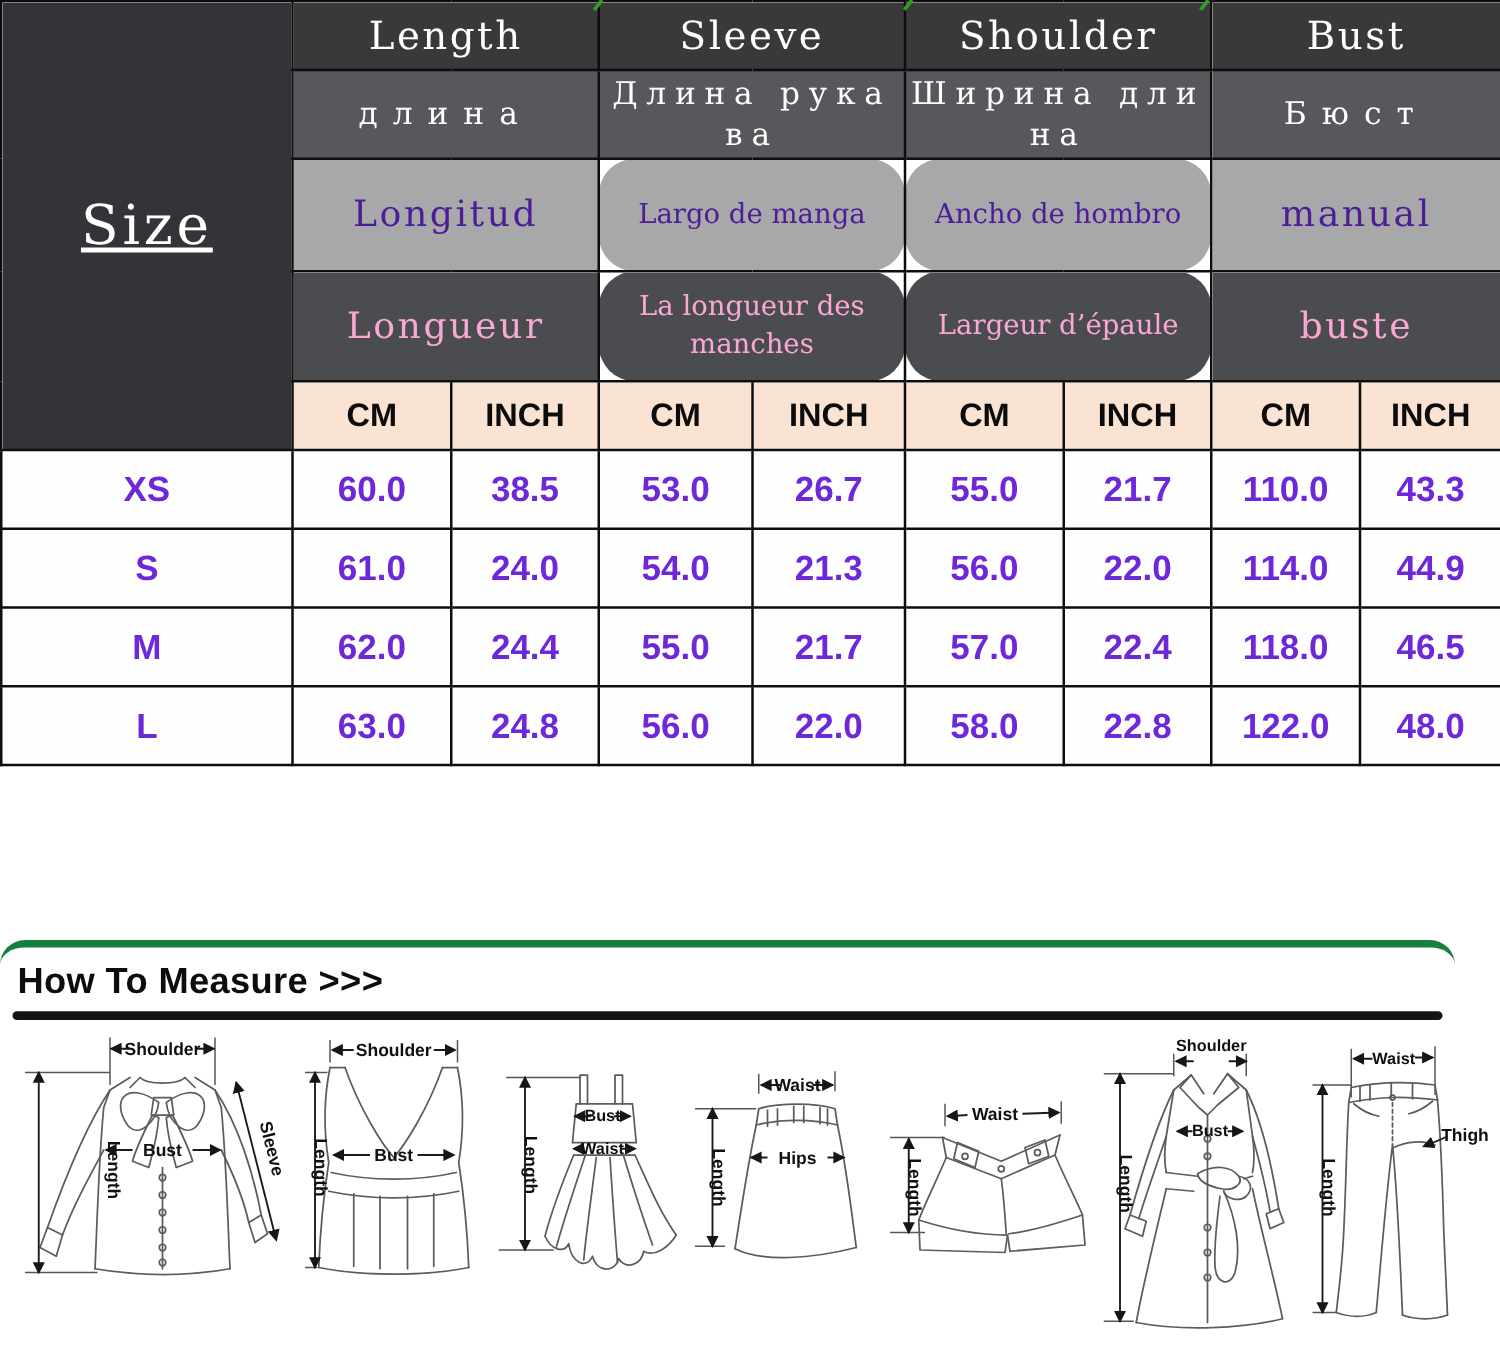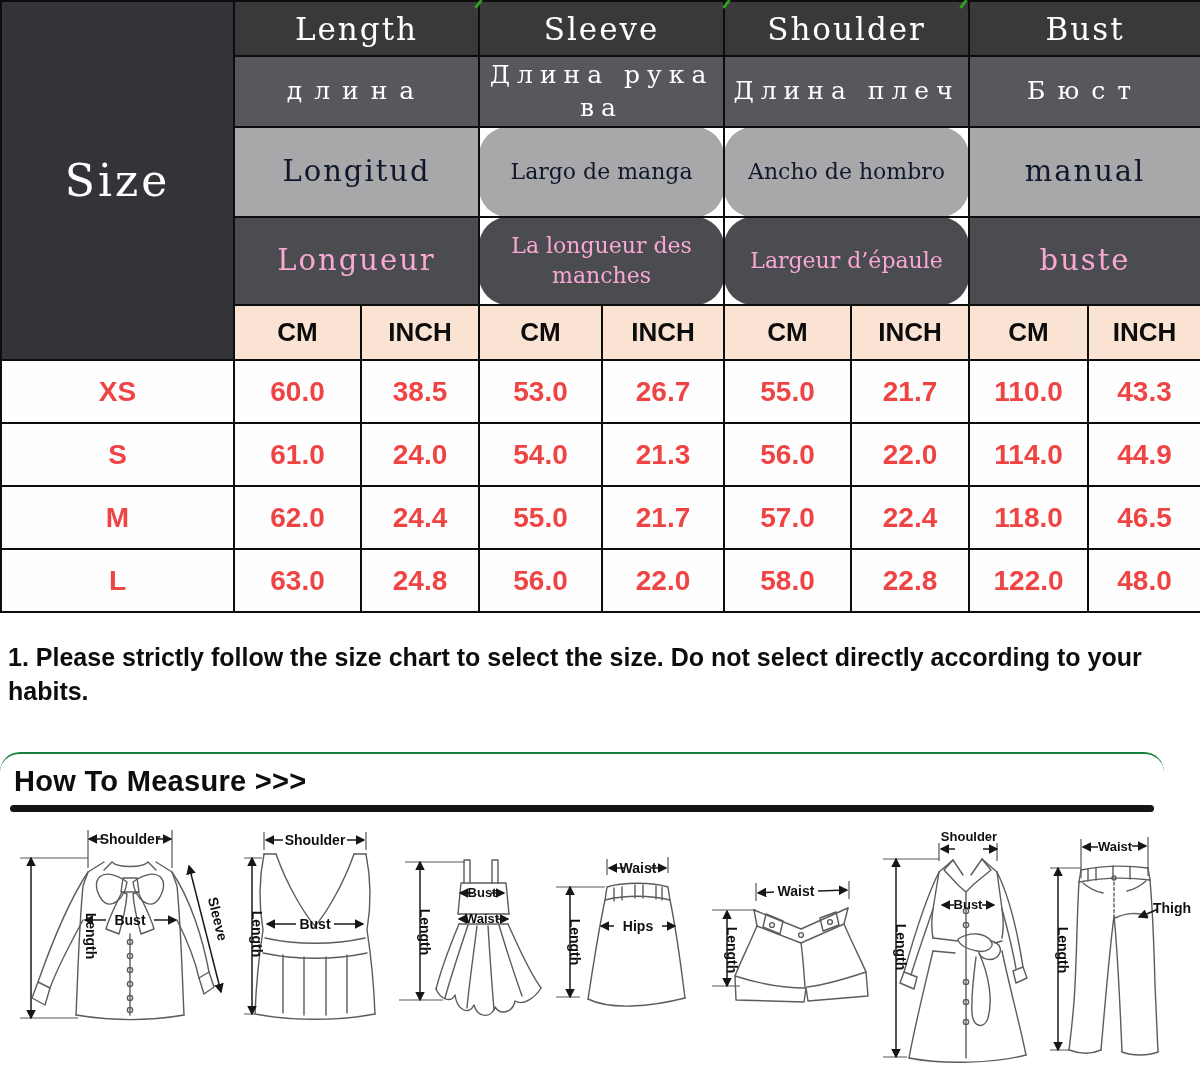--- a/index.html
+++ b/index.html
@@ -5,44 +5,44 @@
   html,body{margin:0;padding:0;background:#fff;}
   #page{position:relative;width:1200px;height:1080px;background:#fff;overflow:hidden;
         font-family:"Liberation Sans",sans-serif;}
 
   
   .sz-wrap{position:absolute;top:0;left:0;width:1200px;}
   table.sz{border-collapse:collapse;table-layout:fixed;width:1200px;
            font-family:"DejaVu Serif",serif;}
   table.sz td{border:2px solid #0d0d0d;text-align:center;vertical-align:middle;
               padding:0;overflow:hidden;}
-  td.corner{background:#333437;color:#fff;font-size:44px;letter-spacing:3px;}
+  td.corner{background:#333437;color:#fff;font-size:44px;letter-spacing:3px;text-decoration:underline;}
   td.c-en{background:#39393c;color:#fff;font-size:31px;letter-spacing:2px;height:53px;}
   td.c-ru{background:#57585c;color:#fff;font-size:25px;letter-spacing:7px;
           word-break:break-all;line-height:1.3;height:69px;}
   td.c-ru.one{letter-spacing:12px;margin-top:20px;}
-  td.c-es{background:#a8a8aa;color:#0f172a;font-size:22px;line-height:1.35;height:88px;}
+  td.c-es{background:#a8a8aa;color:#4c1d95;font-size:22px;line-height:1.35;height:88px;}
   td.c-fr{background:#4b4c4f;color:#f9a8d4;font-size:22px;line-height:1.35;height:86px;}
   td.c-es.one,td.c-fr.one{font-size:29px;letter-spacing:2px;}
   td.two{padding:0 52px;border-radius:29px;}
   td.c-unit{background:#fbe3d3;color:#0c0c0c;font-family:"Liberation Sans",sans-serif;
             font-weight:bold;font-size:26px;height:53px;margin-left:13px;}
-  td.c-size,td.c-val{background:#fefefe;color:#ef4444;
+  td.c-size,td.c-val{background:#fefefe;color:#6d28d9;
             font-family:"Liberation Sans",sans-serif;font-weight:bold;
             font-size:28px;height:61px;}
   .tick{position:absolute;width:3px;height:10px;background:#2f9e23;
         transform:rotate(38deg);top:-1px;}
 
   
   .notes{position:absolute;top:632px;left:0;width:1192px;padding:8px 2px 0 8px;
          font-weight:bold;font-size:25px;line-height:34px;color:#0d0d0d;}
   .notes .n2{margin-top:7px;}
 
   
-  .howto{position:absolute;top:752px;left:0;width:1164px;border-top:2px solid #15803d;border-radius:20px;}
+  .howto{position:absolute;top:752px;left:0;width:1164px;border-top:6px solid #15803d;border-radius:20px;}
   .howto-title{margin:11px 0 0 14px;font-size:29px;font-weight:bold;
                letter-spacing:0.3px;color:#0d0d0d;}
   .howto-bar{margin:7px 10px 0 10px;height:7px;background:#141414;border-radius:4px;}
 
   
   .strip{position:absolute;top:822px;left:0;width:1200px;height:258px;overflow:hidden;}
   .strip svg{position:absolute;overflow:visible;}
   .strip svg text{font-family:"Liberation Sans",sans-serif;font-weight:bold;
                   font-size:14px;fill:#101010;text-anchor:middle;}
   .strip svg text.sm{font-size:13px;}
@@ -73,21 +73,21 @@
           <tr>
         <td class="corner" rowspan="5">Size</td>
         <td class="c-en" colspan="2">Length</td>
         <td class="c-en" colspan="2">Sleeve</td>
         <td class="c-en" colspan="2">Shoulder</td>
         <td class="c-en" colspan="2">Bust</td>
       </tr>
       <tr>
         <td class="c-ru one" colspan="2">длина</td>
         <td class="c-ru" colspan="2">Длина рукава</td>
-        <td class="c-ru" colspan="2">Длина плеч</td>
+        <td class="c-ru" colspan="2">Ширина длина</td>
         <td class="c-ru one" colspan="2">Бюст</td>
       </tr>
       <tr>
         <td class="c-es one" colspan="2">Longitud</td>
         <td class="c-es two" colspan="2">Largo de manga</td>
         <td class="c-es two" colspan="2">Ancho de hombro</td>
         <td class="c-es one" colspan="2">manual</td>
       </tr>
       <tr>
         <td class="c-fr one" colspan="2">Longueur</td>
@@ -150,21 +150,20 @@
         <td class="c-val">48.0</td>
       </tr>
     </tbody>
       </table>
     <div class="tick" style="left:477px"></div>
     <div class="tick" style="left:725px"></div>
     <div class="tick" style="left:962px"></div>
   </div>
 
   <div class="notes">
-    <div class="n1">1. Please strictly follow the size chart to select the size. Do not select directly according to your habits.</div>
   </div>
 
   <div class="howto">
     <div class="howto-title">How To Measure &gt;&gt;&gt;</div>
     <div class="howto-bar"></div>
   </div>
 
   <div class="strip">
 
     <svg width="0" height="0">

